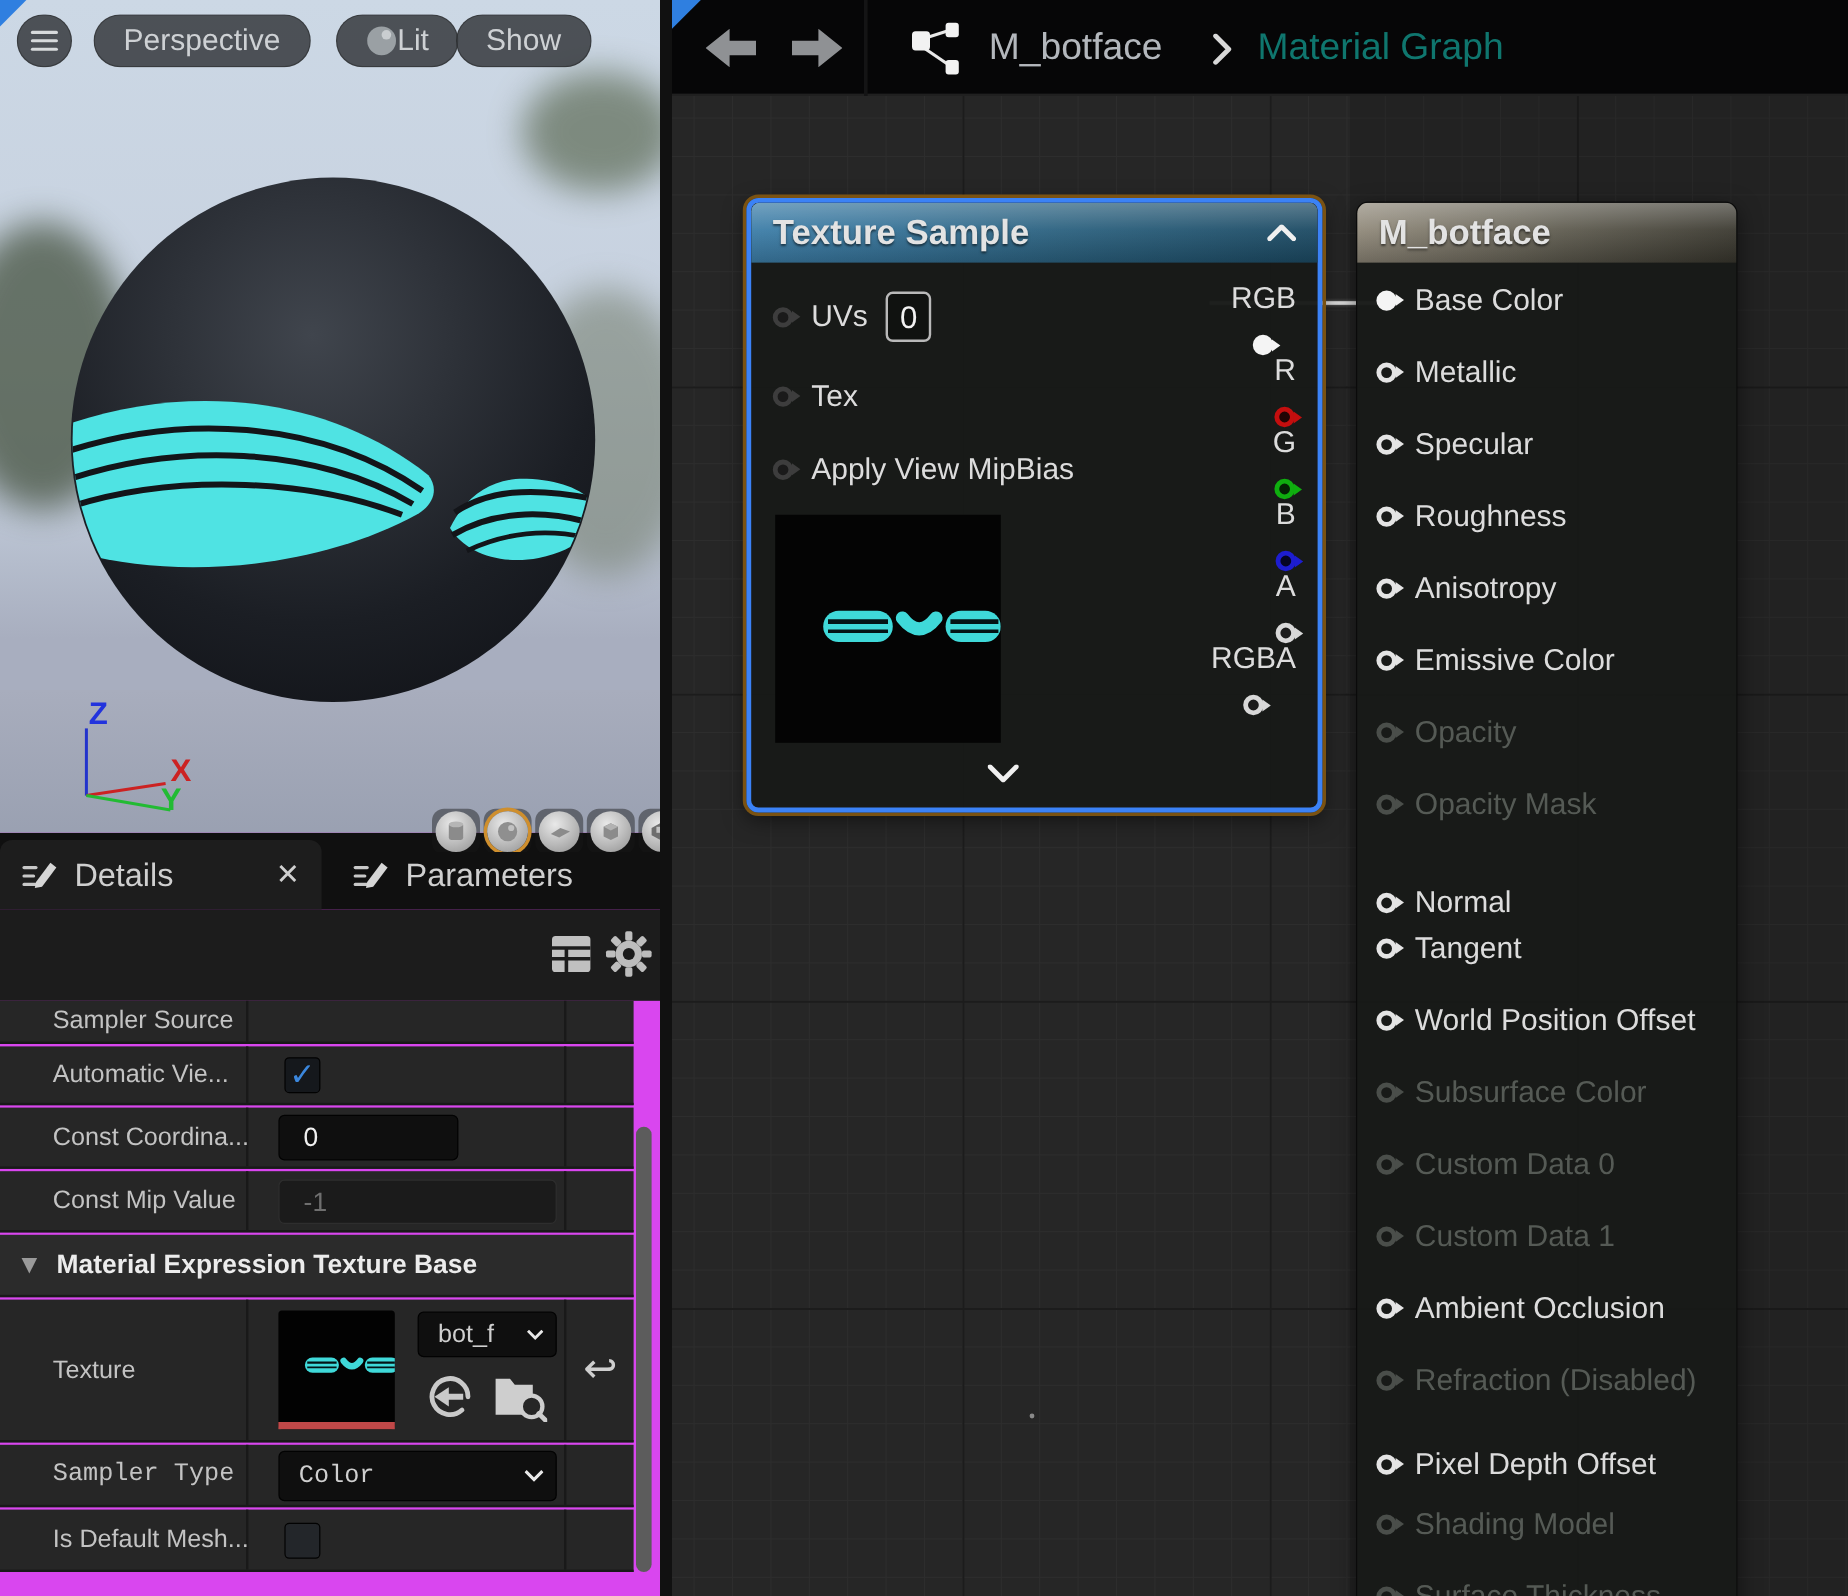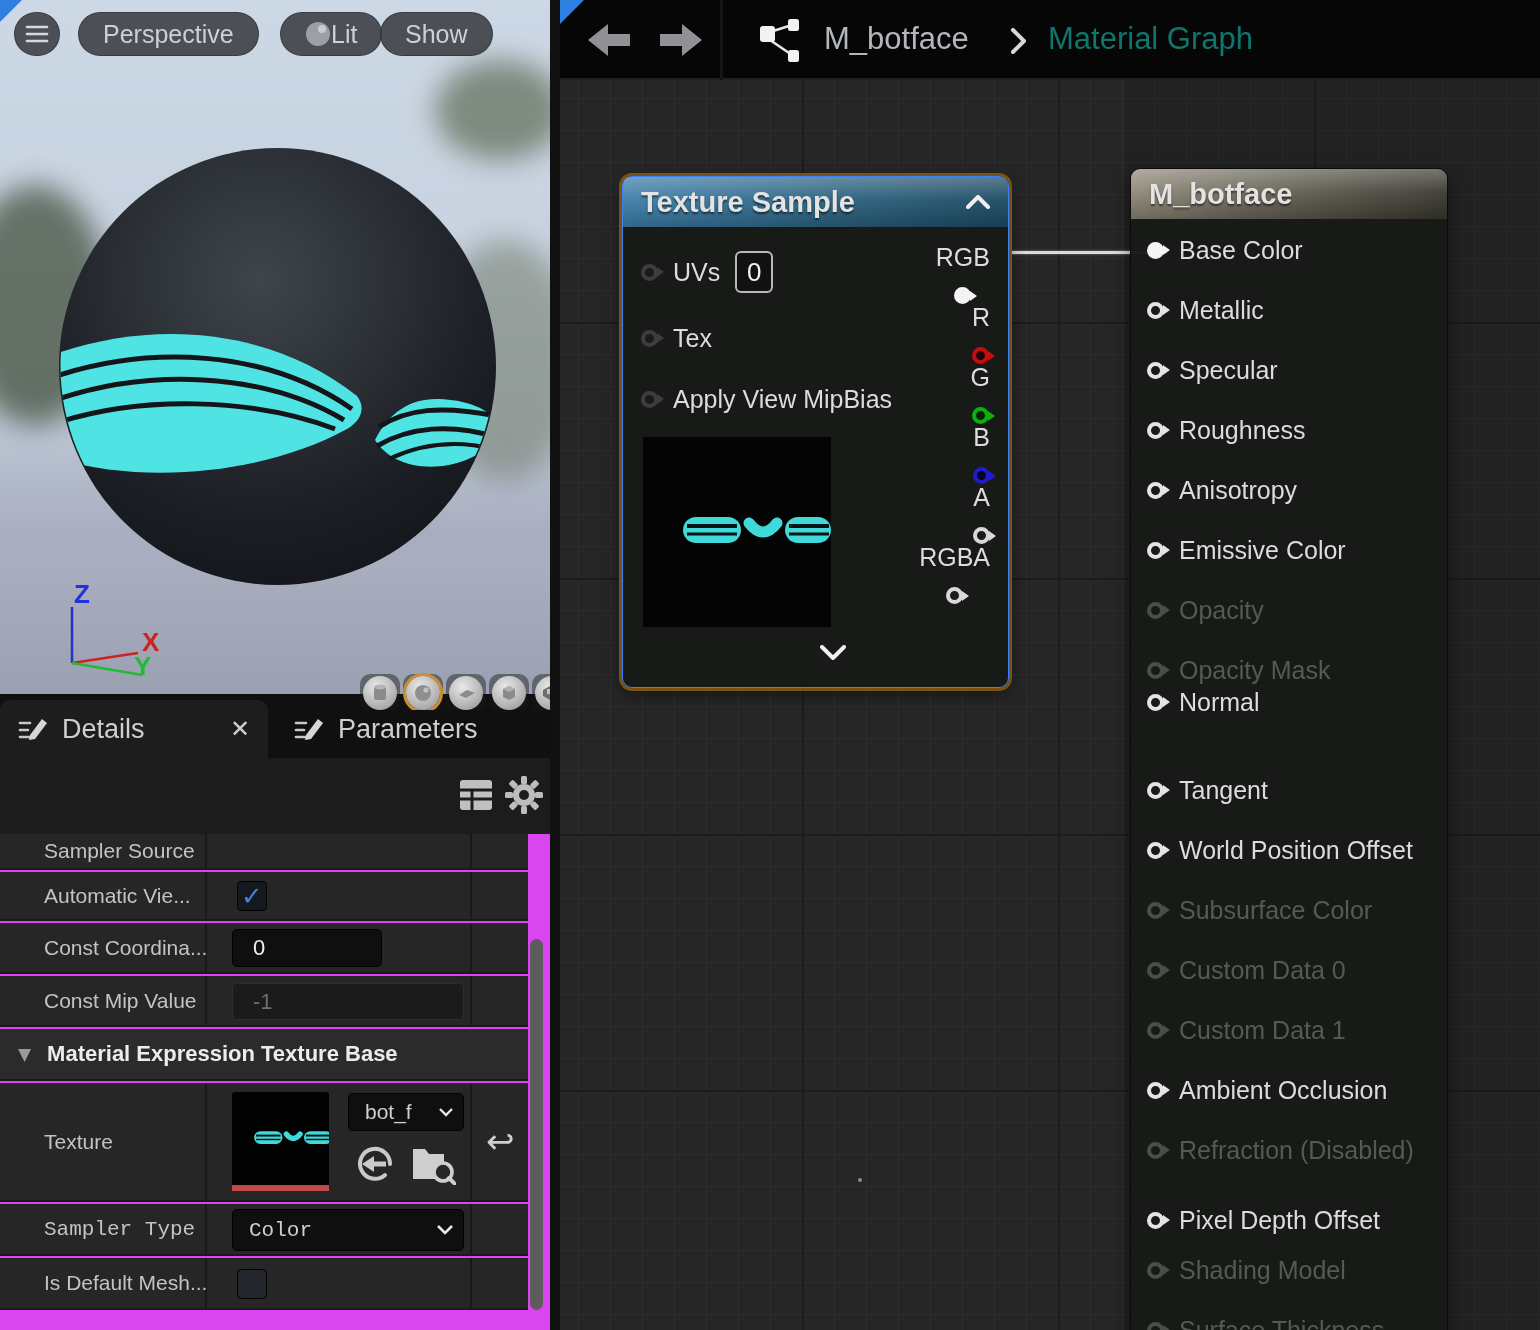--- a/index.html
+++ b/index.html
@@ -85,22 +85,22 @@
             linear-gradient(#2d2d2d 1px, transparent 1px),
             linear-gradient(90deg,#2d2d2d 1px, transparent 1px);
           background-size:256px 256px,256px 256px,32px 32px,32px 32px;
           background-position:-14px -14px; }
   #grid-dark { left:565px; top:80px; width:415px; height:1250px; background:rgba(0,0,0,0.10); z-index:1; }
   #wire { left:448px; top:251px; width:160px; height:3px; background:#dcdcdc; z-index:1;
           box-shadow:0 0 3px rgba(255,255,255,0.4); }
 
   .node { position:absolute; border-radius:10px; background:rgba(24,26,24,0.97); z-index:2;
           box-shadow:0 6px 18px rgba(0,0,0,0.5); }
-  #node-ts { left:62px; top:176px; width:387px; height:512px;
-             border:1px solid #3b82f6; box-shadow:0 0 0 3px #7a5212, 0 6px 18px rgba(0,0,0,0.5); }
+  #node-ts { left:62px; top:165px; width:480px; height:512px;
+             border:4px solid #3b82f6; box-shadow:0 0 0 3px #7a5212, 0 6px 18px rgba(0,0,0,0.5); }
   #node-ts .hdr { height:50px; border-radius:7px 7px 0 0;
         background:linear-gradient(180deg, rgba(255,255,255,0.28) 0%, rgba(255,255,255,0.05) 45%, rgba(0,0,0,0.18) 100%),
                    linear-gradient(90deg,#3d7ea8 0%, #2b617f 55%, #1c4a63 100%); }
   #node-res { left:570px; top:168px; width:318px; height:1210px; border:1px solid #0a0a0a; }
   #node-res .hdr { height:50px; border-radius:9px 9px 0 0;
         background:linear-gradient(180deg, rgba(255,255,255,0.30) 0%, rgba(255,255,255,0.06) 45%, rgba(0,0,0,0.22) 100%),
                    linear-gradient(90deg,#90897a 0%, #5d5a4e 55%, #3a382f 100%); }
   .hdr-title { position:absolute; left:18px; top:9px; font-size:29px; font-weight:bold;
                color:#e3e3e3; text-shadow:0 2px 2px rgba(0,0,0,0.55); }
 
@@ -501,21 +501,21 @@
       <span class="plabel">Emissive Color</span>
     </div>
     <div class="prow disabled" style="left:16px; top:418px;">
       <span class="pin"></span>
       <span class="plabel">Opacity</span>
     </div>
     <div class="prow disabled" style="left:16px; top:478px;">
       <span class="pin"></span>
       <span class="plabel">Opacity Mask</span>
     </div>
-    <div class="prow" style="left:16px; top:510px;">
+    <div class="prow" style="left:16px; top:560px;">
       <span class="pin"></span>
       <span class="plabel">Normal</span>
     </div>
     <div class="prow" style="left:16px; top:598px;">
       <span class="pin"></span>
       <span class="plabel">Tangent</span>
     </div>
     <div class="prow" style="left:16px; top:658px;">
       <span class="pin"></span>
       <span class="plabel">World Position Offset</span>

